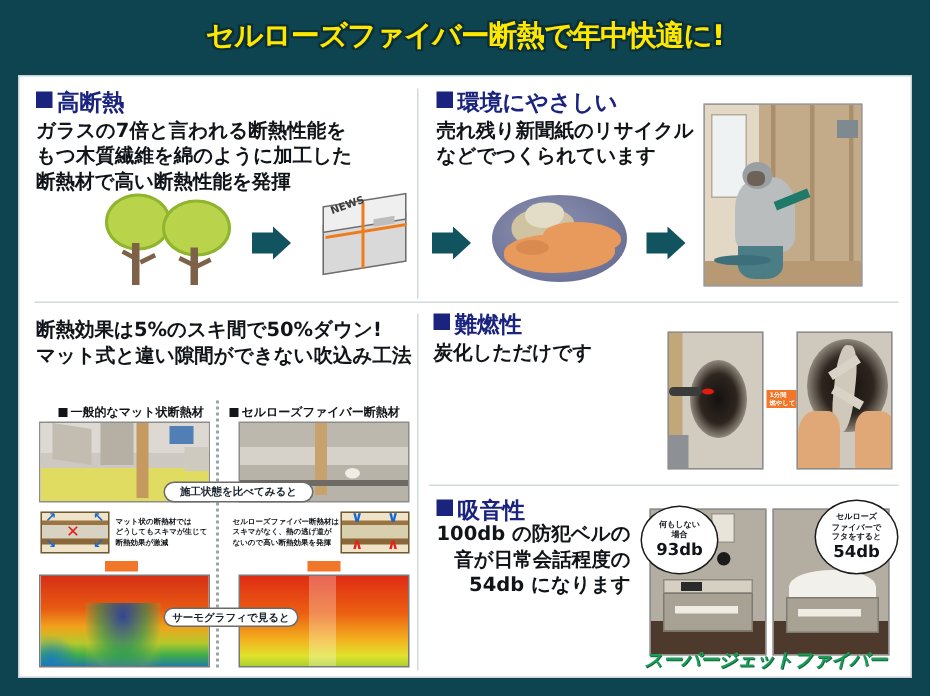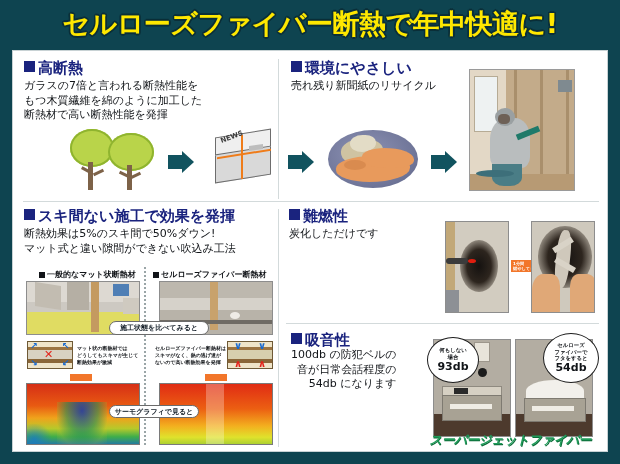--- a/index.html
+++ b/index.html
@@ -19,21 +19,21 @@
   }
 
   
   #title-bar {
     position: absolute;
     left: 0; top: 0;
     width: 620px; height: 48px;
     display: flex; align-items: center; justify-content: center;
   }
   #title-text {
-    font-size: 27px;
+    font-size: 19px;
     font-weight: bold;
     color: #ffe800;
     letter-spacing: -0.5px;
     text-shadow:
       -1.4px -1.4px 0 #0b2f38,  1.4px -1.4px 0 #0b2f38,
       -1.4px  1.4px 0 #0b2f38,  1.4px  1.4px 0 #0b2f38,
        0 -1.6px 0 #0b2f38, 0 1.6px 0 #0b2f38,
       -1.6px 0 0 #0b2f38, 1.6px 0 0 #0b2f38;
     white-space: nowrap;
   }
@@ -57,22 +57,22 @@
   .sq {
     display: inline-block;
     width: 11px; height: 11px;
     background: #1a237e;
     flex: 0 0 auto;
     position: relative;
     top: -1px;
   }
   .sec-title { font-size: 15px; line-height: 1; }
   .body-txt {
-    font-size: 11px;
-    font-weight: normal;
+    font-size: 13px;
+    font-weight: bold;
     color: #111418;
     line-height: 1.32;
     white-space: nowrap;
   }
 
   
   .hdiv { position: absolute; background: #d3dadb; height: 1px; }
   .vdiv { position: absolute; background: #d3dadb; width: 1px; }
   .vdot {
     position: absolute; width: 0; border-left: 2px dotted #9aa5a7;
@@ -318,20 +318,21 @@
       <div style="position:absolute; left:38px; top:18px; width:14px; height:5px; background:#bdbdbd; transform:skewY(-9deg);"></div>
     </div>
 
     <div style="position:absolute; left:278px; top:10px;">
       <div class="sec-head">
         <span class="sq"></span>
         <span class="sec-title">環境にやさしい</span>
       </div>
       <div class="body-txt" style="margin-top:3px;">
         <div>売れ残り新聞紙のリサイクル</div>
+        <div>などでつくられています</div>
       </div>
     </div>
 
     <div class="arrow-dk" style="left:275px; top:100px;">
       <div class="shaft" style="left:0; top:4px; width:15px; height:14px;"></div>
       <div class="head" style="left:14px; top:0px;"></div>
     </div>
 
     <div class="hand-oval" style="left:315px; top:79px; width:90px; height:58px;">
       <div class="fiber-blob" style="left:13px; top:9px; width:42px; height:26px;"></div>
@@ -359,24 +360,20 @@
 
       <div class="f" style="left:20px; top:48px; width:40px; height:50px; background:#b9bdbe; border-radius:42% 38% 22% 22%;"></div>
       <div class="f" style="left:25px; top:38px; width:20px; height:18px; background:#9aa0a2; border-radius:50%;"></div>
       <div class="f" style="left:28px; top:44px; width:12px; height:10px; background:#6e6157; border-radius:40%;"></div>
       <div class="f" style="left:46px; top:60px; width:24px; height:6px; background:#1f7a6a; transform:rotate(-22deg);"></div>
       <div class="f" style="left:22px; top:94px; width:30px; height:22px; background:#4a7d86; border-radius:0 0 40% 40%;"></div>
       <div class="f" style="left:6px; top:100px; width:38px; height:7px; background:#3d6f7a; border-radius:50%;"></div>
     </div>
 
     <div style="position:absolute; left:11px; top:158px;">
-      <div class="sec-head">
-        <span class="sq"></span>
-        <span class="sec-title">スキ間ない施工で効果を発揮</span>
-      </div>
       <div class="body-txt" style="margin-top:3px;">
         <div>断熱効果は5%のスキ間で50%ダウン!</div>
         <div>マット式と違い隙間ができない吹込み工法</div>
       </div>
     </div>
 
     <div class="mini-head" style="position:absolute; left:26px; top:218px;">
       <span class="mini-sq"></span>
       <span>一般的なマット状断熱材</span>
     </div>

